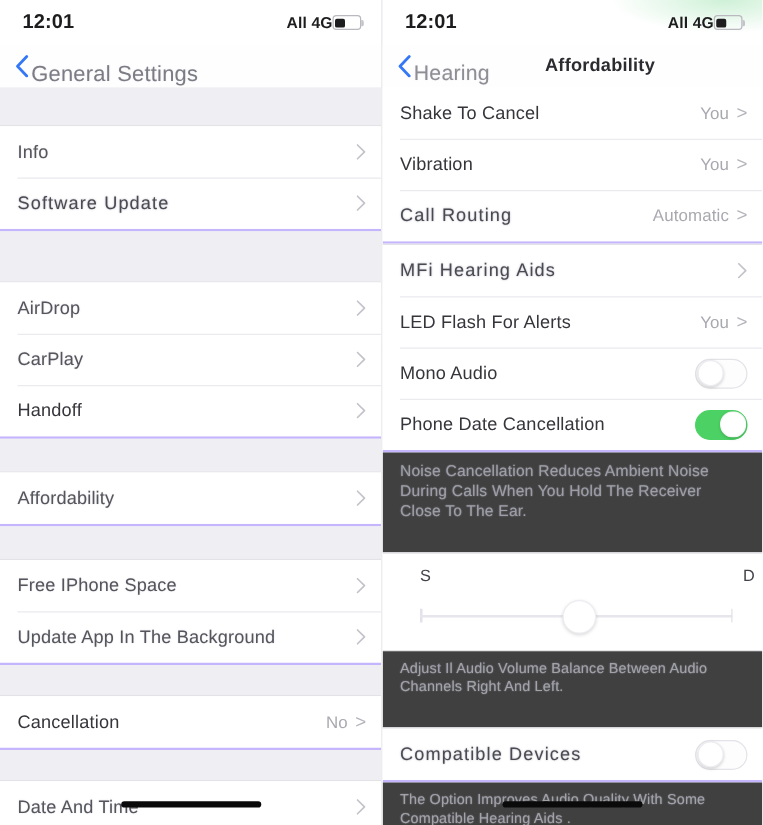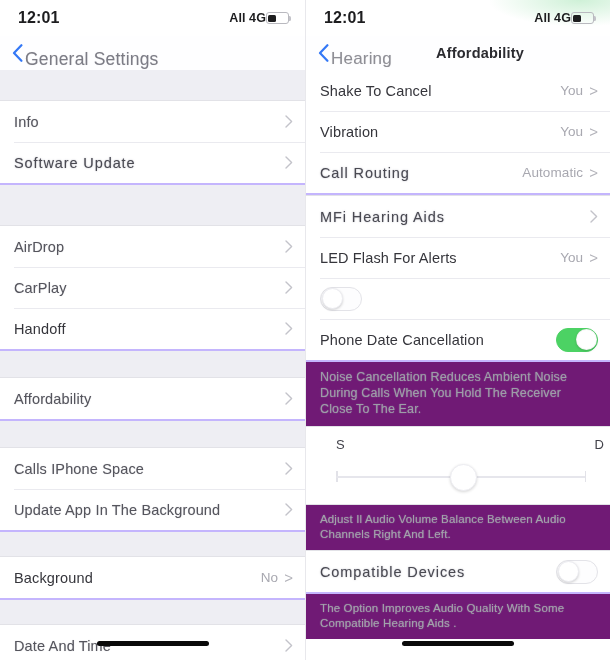--- a/index.html
+++ b/index.html
@@ -222,25 +222,25 @@
     box-sizing: border-box;
     font-size: 9.5px;
     color: #a3a3ac;
     letter-spacing: 0.4px;
     background: #eeeef3;
     text-shadow: 0 0 1.4px rgba(160,160,175,0.8);
   }
 
   
   .footnote {
-    padding: 7px 16px 9px 14px;
+    padding: 7px 16px 25px 14px;
     font-size: 11.5px;
     line-height: 14.5px;
     color: #a2a2ab;
-    background: #701a75;
+    background: #404040;
     letter-spacing: 0.15px;
     text-shadow: 0 0 1.3px rgba(165,165,178,0.75);
   }
   .footnote.big {
     font-size: 12.5px;
     line-height: 16px;
     color: #9d9da8;
   }
 
   
@@ -426,38 +426,38 @@
           <svg class="chev" viewBox="0 0 8 13">
               <path d="M1 1 L6.6 6.5 L1 12" fill="none" stroke="#c3c3ca" stroke-width="1.4" stroke-linecap="round" stroke-linejoin="round"></path>
             </svg>
         </div>
       </div>
 
       <div class="gap" style="height:26px"></div>
 
       <div class="group">
         <div class="row">
-          <span class="row-label soft">Calls IPhone Space</span>
+          <span class="row-label soft">Free IPhone Space</span>
           <svg class="chev" viewBox="0 0 8 13">
               <path d="M1 1 L6.6 6.5 L1 12" fill="none" stroke="#c3c3ca" stroke-width="1.4" stroke-linecap="round" stroke-linejoin="round"></path>
             </svg>
         </div>
         <div class="row">
           <span class="row-label soft">Update App In The Background</span>
           <svg class="chev" viewBox="0 0 8 13">
               <path d="M1 1 L6.6 6.5 L1 12" fill="none" stroke="#c3c3ca" stroke-width="1.4" stroke-linecap="round" stroke-linejoin="round"></path>
             </svg>
         </div>
       </div>
 
       <div class="gap" style="height:24px"></div>
 
       <div class="group">
         <div class="row">
-          <span class="row-label">Background</span>
+          <span class="row-label">Cancellation</span>
           <span class="row-value">No</span>
           <span class="chev-text">&gt;</span>
         </div>
       </div>
 
       <div class="gap" style="height:24px"></div>
 
       <div class="group">
         <div class="row">
           <span class="row-label soft">Date And Time</span>
@@ -522,20 +522,21 @@
           <svg class="chev" viewBox="0 0 8 13">
               <path d="M1 1 L6.6 6.5 L1 12" fill="none" stroke="#c3c3ca" stroke-width="1.4" stroke-linecap="round" stroke-linejoin="round"></path>
             </svg>
         </div>
         <div class="row">
           <span class="row-label">LED Flash For Alerts</span>
           <span class="row-value">You</span>
           <span class="chev-text">&gt;</span>
         </div>
         <div class="row">
+          <span class="row-label">Mono Audio</span>
           <div class="toggle off">
               <div class="knob"></div>
             </div>
         </div>
         <div class="row">
           <span class="row-label">Phone Date Cancellation</span>
           <div class="toggle on">
               <div class="knob"></div>
             </div>
         </div>

